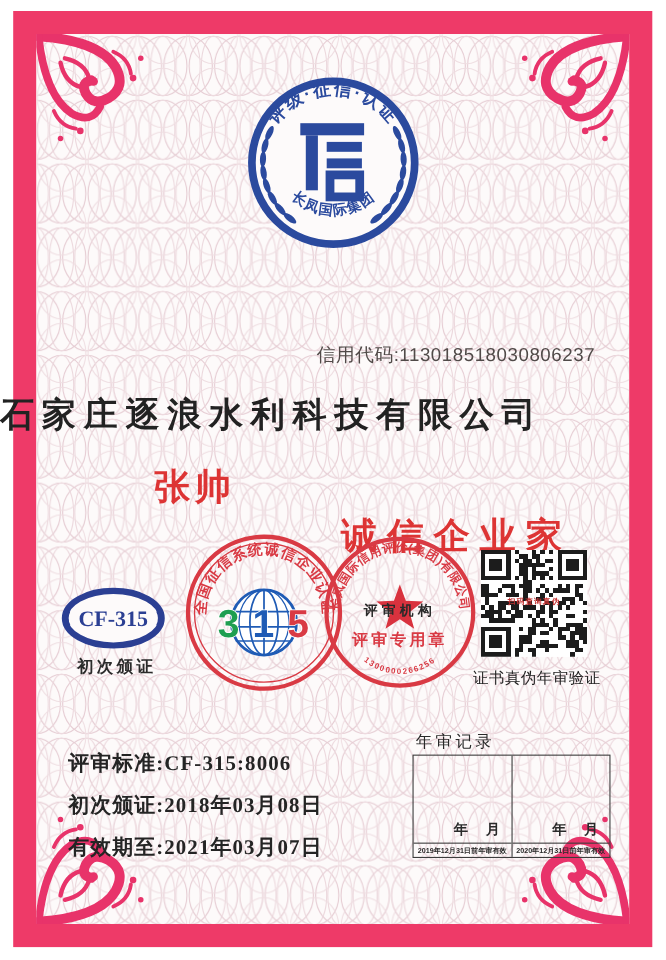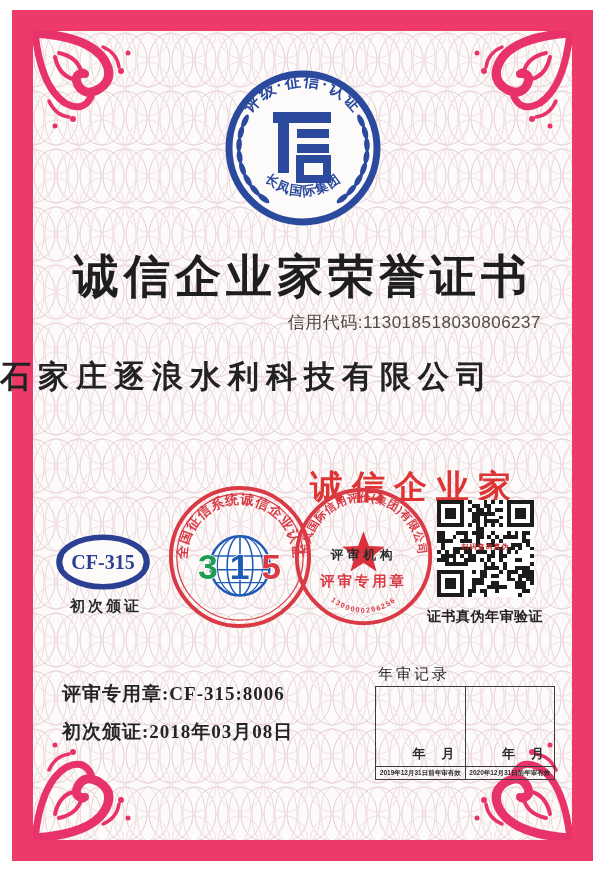--- a/index.html
+++ b/index.html
@@ -36,22 +36,22 @@
   .cf-badge{position:absolute;left:55px;top:530px;width:96px;height:64px;}
   .mutual{position:absolute;left:70px;top:597px;font-size:15px;font-weight:bold;color:#2a2a2a;letter-spacing:3px;}
   .seal315{position:absolute;left:166px;top:483px;width:148px;height:148px;}
   .sealagency{position:absolute;left:291px;top:484px;width:145px;height:145px;}
   .qr-wrap{position:absolute;left:437px;top:500px;width:97px;height:97px;background:#ffffff;}
   .qr-wrap svg{position:absolute;left:0;top:0;width:100%;height:100%;}
   .qr-overlay{
     position:absolute;left:0;top:42px;width:97px;text-align:center;font-size:7px;
     color:#c43030;font-weight:bold;letter-spacing:1px;
   }
-  .qr-caption{position:absolute;left:427px;top:608px;width:122px;text-align:left;
-    font-size:14px;font-weight:bold;color:#222222;letter-spacing:0.5px;}
+  .qr-caption{position:absolute;left:427px;top:608px;width:122px;text-align:center;
+    font-size:14px;font-weight:normal;color:#222222;letter-spacing:0.5px;}
   .info{position:absolute;left:62px;top:681px;font-family:"Liberation Serif",serif;}
   .info div{font-size:19px;font-weight:bold;color:#242424;margin-bottom:12px;letter-spacing:1px;}
   .audit-head{position:absolute;left:378px;top:665px;font-size:15px;font-weight:normal;color:#282828;letter-spacing:3px;}
   .audit-table{
     position:absolute;left:375px;top:686px;width:180px;height:94px;
     border:1.5px solid #3c3c3c;display:flex;box-sizing:border-box;
   }
   .audit-cell{flex:1;display:flex;flex-direction:column;box-sizing:border-box;}
   .audit-cell + .audit-cell{border-left:1.5px solid #3c3c3c;}
   .audit-main{flex:1;display:flex;align-items:flex-end;justify-content:flex-end;
@@ -191,27 +191,27 @@
       <rect x="55" y="55" width="11" height="50"></rect>
       <rect x="74" y="61" width="32" height="9"></rect>
       <rect x="74" y="76" width="32" height="9"></rect>
       <rect x="77" y="91" width="27" height="20" fill="none" stroke="#2b4a9e" stroke-width="8"></rect>
     </g>
     <text font-size="13" font-weight="bold" fill="#2b4a9e" letter-spacing="1">
       <textPath href="#arcBottom" startOffset="50%" text-anchor="middle">长凤国际集团</textPath>
     </text>
   </svg>
 
-  <div class="title">诚信企业家荣誉证书</div>
 
   <div class="credit">信用代码:113018518030806237</div>
 
   <div class="company">石家庄逐浪水利科技有限公司</div>
 
   <div class="honor-row">
+    <span class="person">张帅</span>
     <span class="honor">诚信企业家</span>
   </div>
 
   <svg class="cf-badge" viewBox="0 0 120 76">
     <ellipse cx="60" cy="38" rx="55" ry="31" fill="#fdfafa" stroke="#2b3f93" stroke-width="7"></ellipse>
     <path d="M10,30 Q6,38 10,46" fill="none" stroke="#2b3f93" stroke-width="2.5"></path>
     <path d="M110,30 Q114,38 110,46" fill="none" stroke="#2b3f93" stroke-width="2.5"></path>
     <text x="60" y="47" text-anchor="middle" font-size="25" font-weight="bold" fill="#2b3f93" font-family="Liberation Serif, serif">CF-315</text>
   </svg>
   <div class="mutual">初次颁证</div>
@@ -566,22 +566,23 @@
         <rect x="6" y="24" width="1" height="1" fill="#1c1c1c"></rect>
         <rect x="8" y="24" width="1" height="1" fill="#1c1c1c"></rect>
         <rect x="12" y="24" width="1" height="1" fill="#1c1c1c"></rect>
         <rect x="21" y="24" width="1" height="1" fill="#1c1c1c"></rect>
       </svg>
     <div class="qr-overlay">扫码查询真伪</div>
   </div>
   <div class="qr-caption">证书真伪年审验证</div>
 
   <div class="info">
-    <div>评审专用章:CF-315:8006</div>
+    <div>评审标准:CF-315:8006</div>
     <div>初次颁证:2018年03月08日</div>
+    <div>有效期至:2021年03月07日</div>
   </div>
 
   <div class="audit-head">年审记录</div>
   <div class="audit-table">
     <div class="audit-cell">
       <div class="audit-main">
         <span>年</span>
         <span>月</span>
       </div>
       <div class="audit-note">2019年12月31日前年审有效</div>

